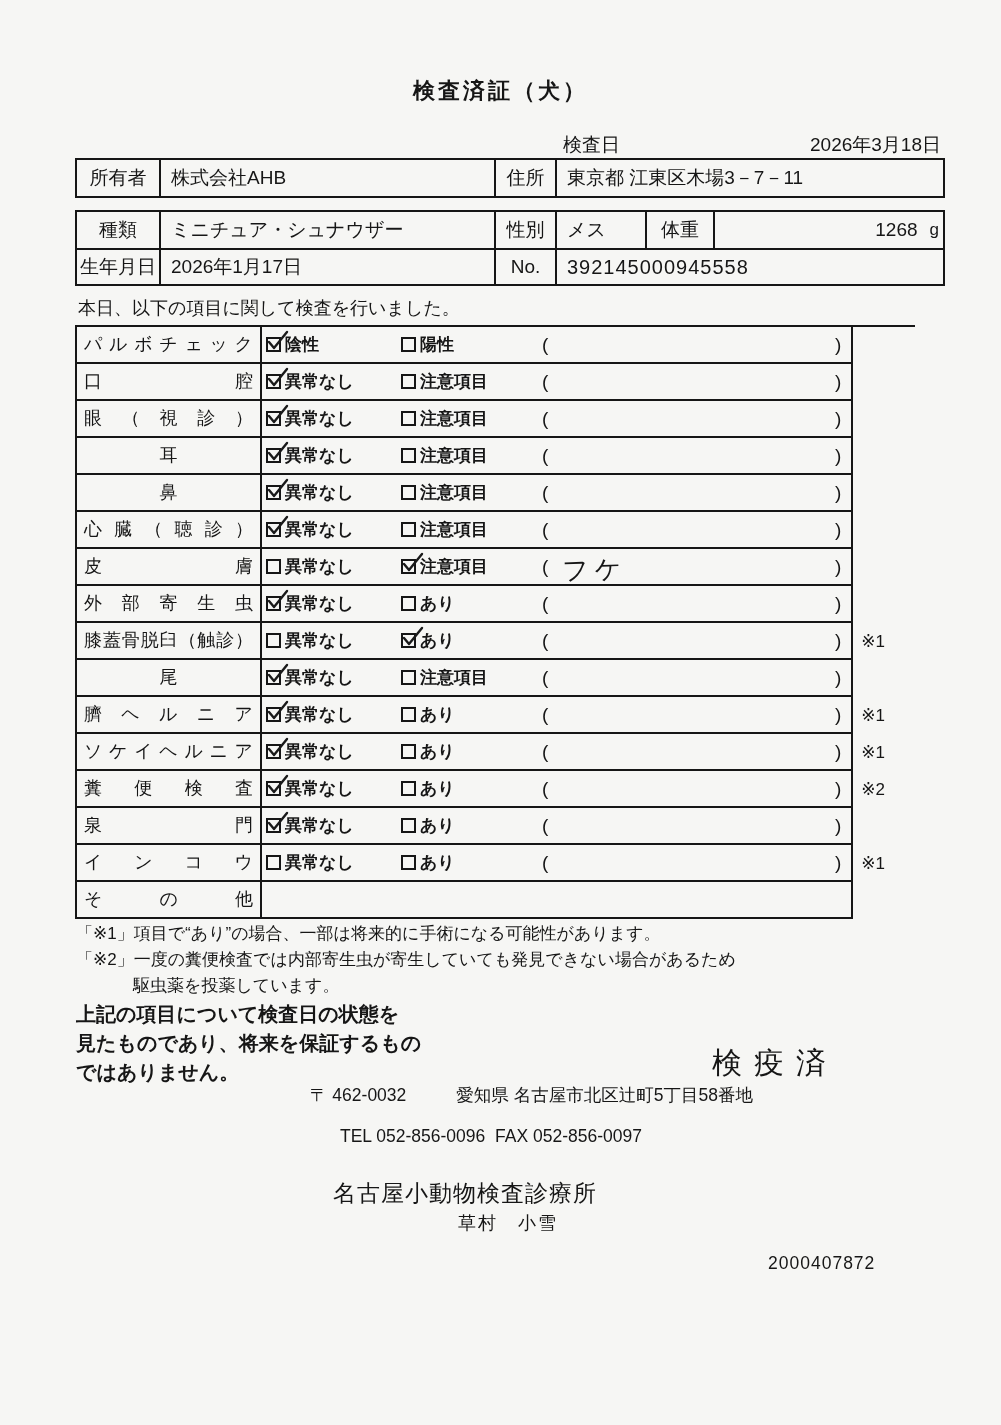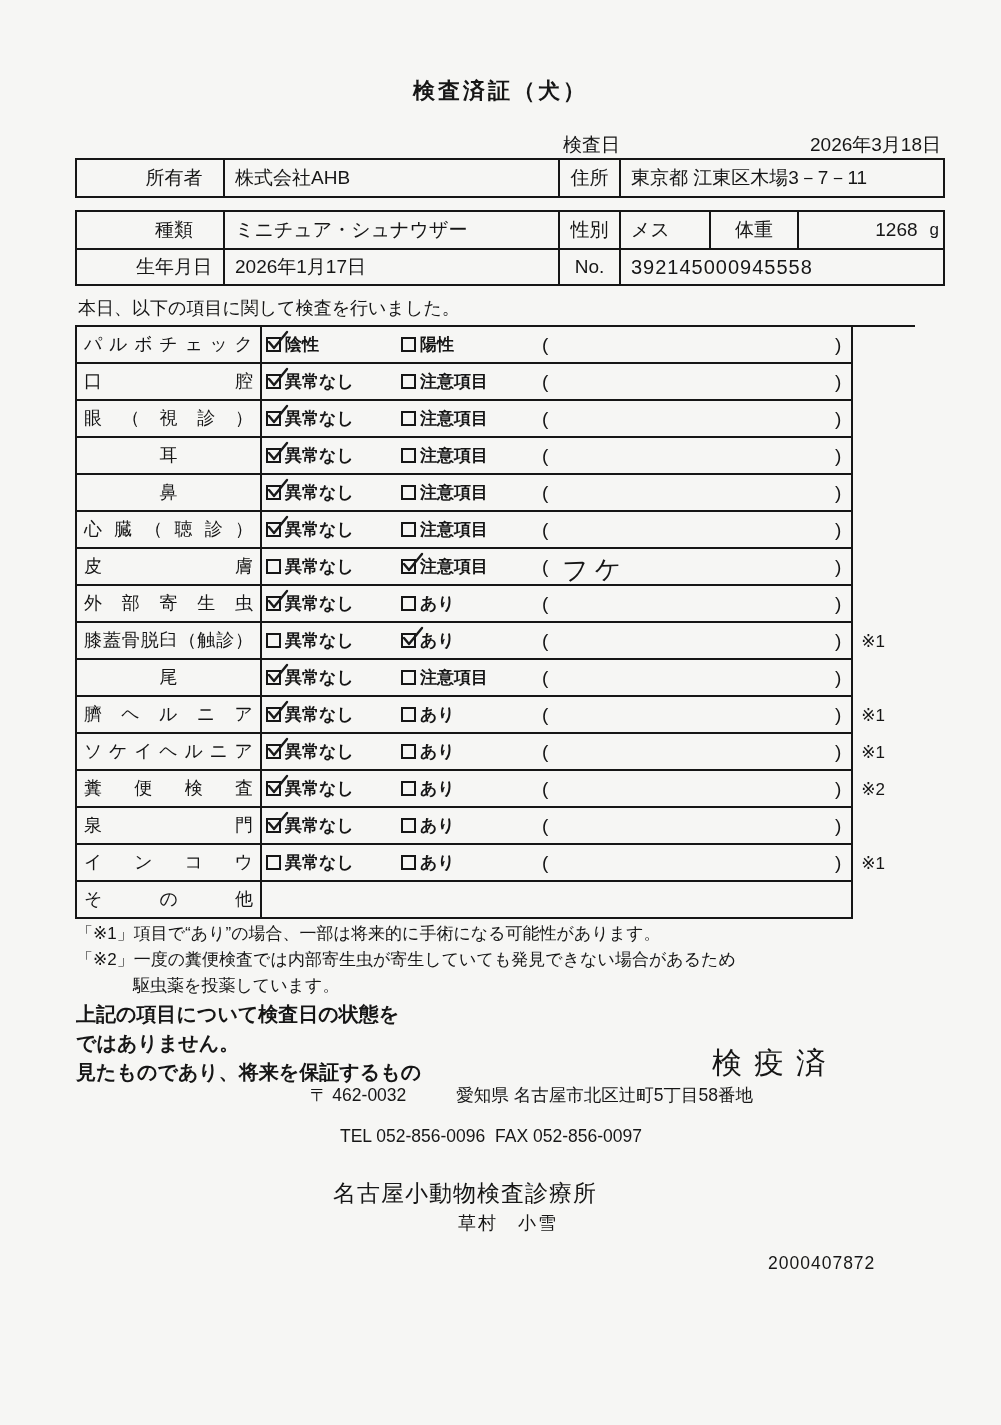--- a/index.html
+++ b/index.html
@@ -22,21 +22,21 @@
 
   .tbl{position:absolute;left:75px;border:2px solid #161616;box-sizing:border-box;display:flex;flex-direction:column;background:transparent;}
   .tbl-row{display:flex;height:36px;box-sizing:border-box;}
   .tbl-row + .tbl-row{border-top:2px solid #161616;}
   .cell{display:flex;align-items:center;box-sizing:border-box;font-size:19px;overflow:hidden;white-space:nowrap;}
   .cell.br{border-right:2px solid #161616;}
   .cell.center{justify-content:center;}
   .cell.padl{padding-left:10px;}
   .owner-table{top:158px;width:870px;}
   .pet-table{top:210px;width:870px;}
-  .w100{width:100px;margin-left:48px;} .w335{width:335px;} .w85{width:61px;} .w90{width:90px;} .w70{width:88px;}
+  .w100{width:84px;} .w335{width:335px;} .w85{width:61px;} .w90{width:90px;} .w70{width:68px;}
   .flex1{flex:1;}
   .weight-cell{flex:1;justify-content:flex-end;padding-right:4px;gap:12px;}
   .weight-unit{font-size:17px;}
   .no-value{font-size:20px;letter-spacing:1px;}
 
   .intro-text{position:absolute;top:296px;left:78px;font-size:18px;}
 
   .insp-table{
     position:absolute;top:325px;left:75px;width:840px;
     border-top:2px solid #161616;box-sizing:content-box;
@@ -495,22 +495,22 @@
   </div>
 
   <div class="footnotes">
     <div>「※1」項目で“あり”の場合、一部は将来的に手術になる可能性があります。</div>
     <div>「※2」一度の糞便検査では内部寄生虫が寄生していても発見できない場合があるため</div>
     <div class="footnote-indent">駆虫薬を投薬しています。</div>
   </div>
 
   <div class="disclaimer">
     <div>上記の項目について検査日の状態を</div>
+    <div>見たものであり、将来を保証するもの</div>
     <div>ではありません。</div>
-    <div>見たものであり、将来を保証するもの</div>
   </div>
 
   <div class="stamp">検疫済</div>
 
   <div class="postal-line">
     <span>〒 462-0032</span>
     <span>愛知県 名古屋市北区辻町5丁目58番地</span>
   </div>
 
   <div class="tel-line">TEL 052-856-0096  FAX 052-856-0097</div>

